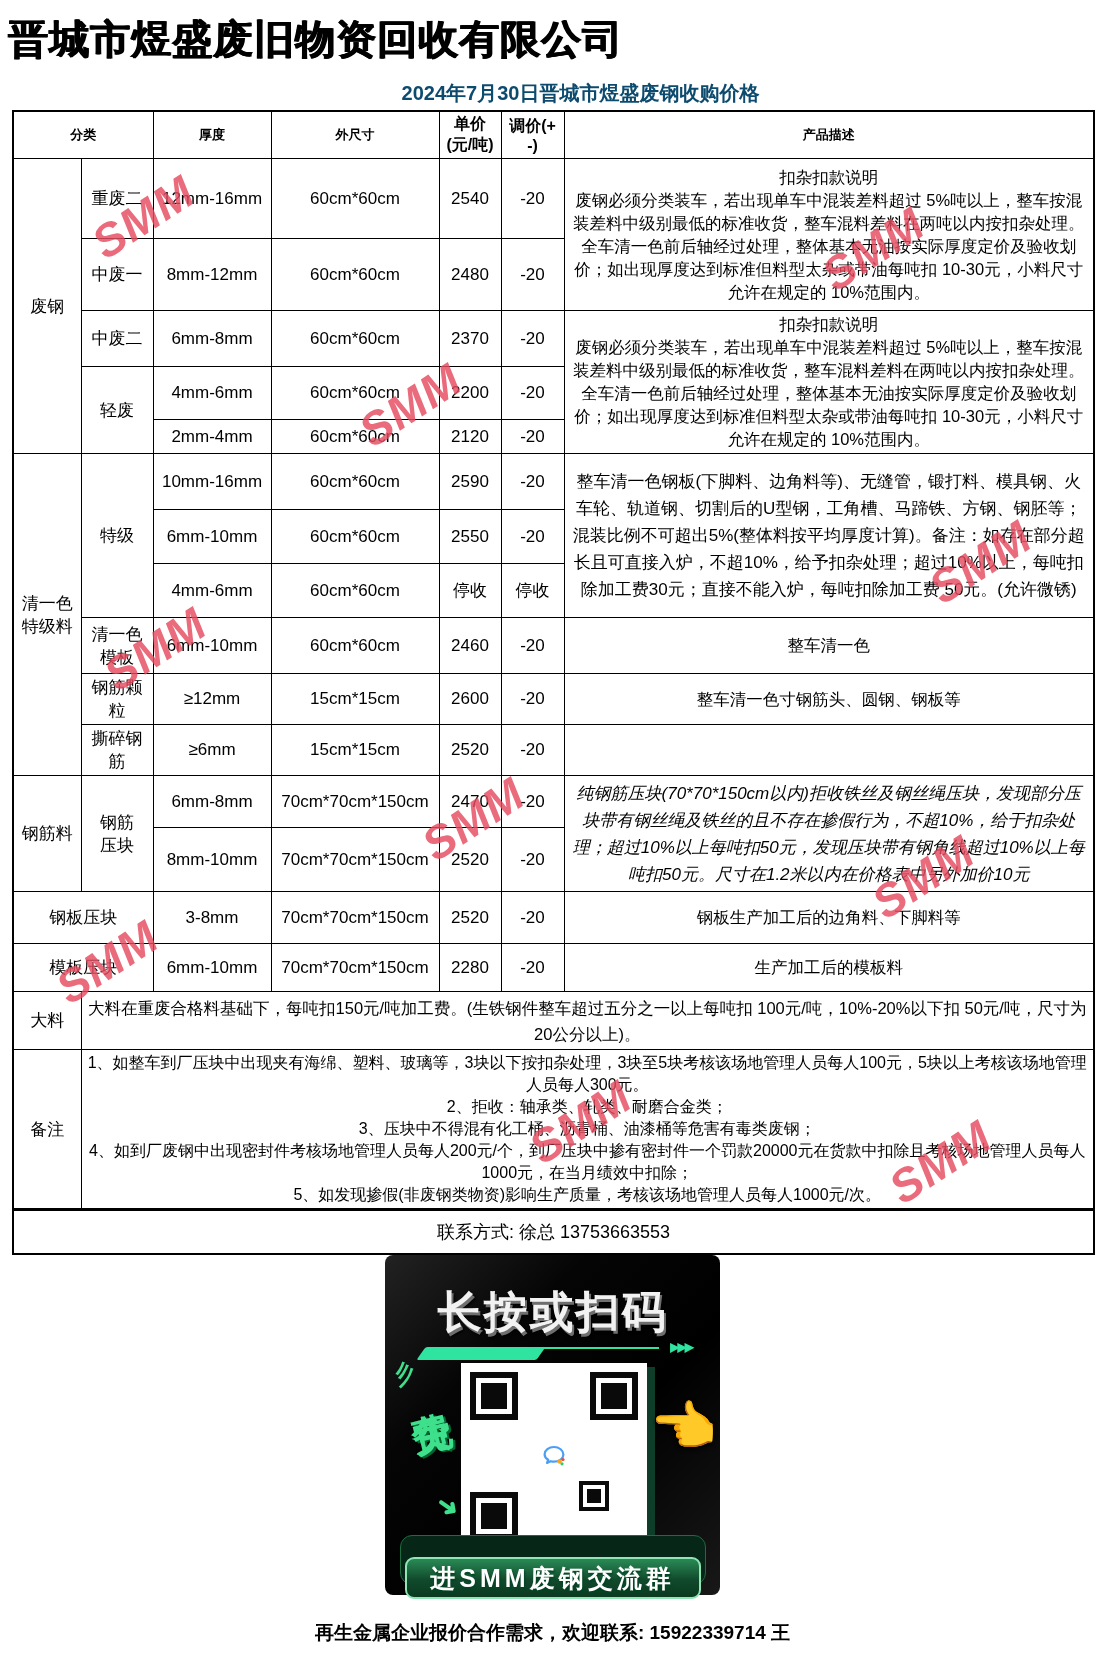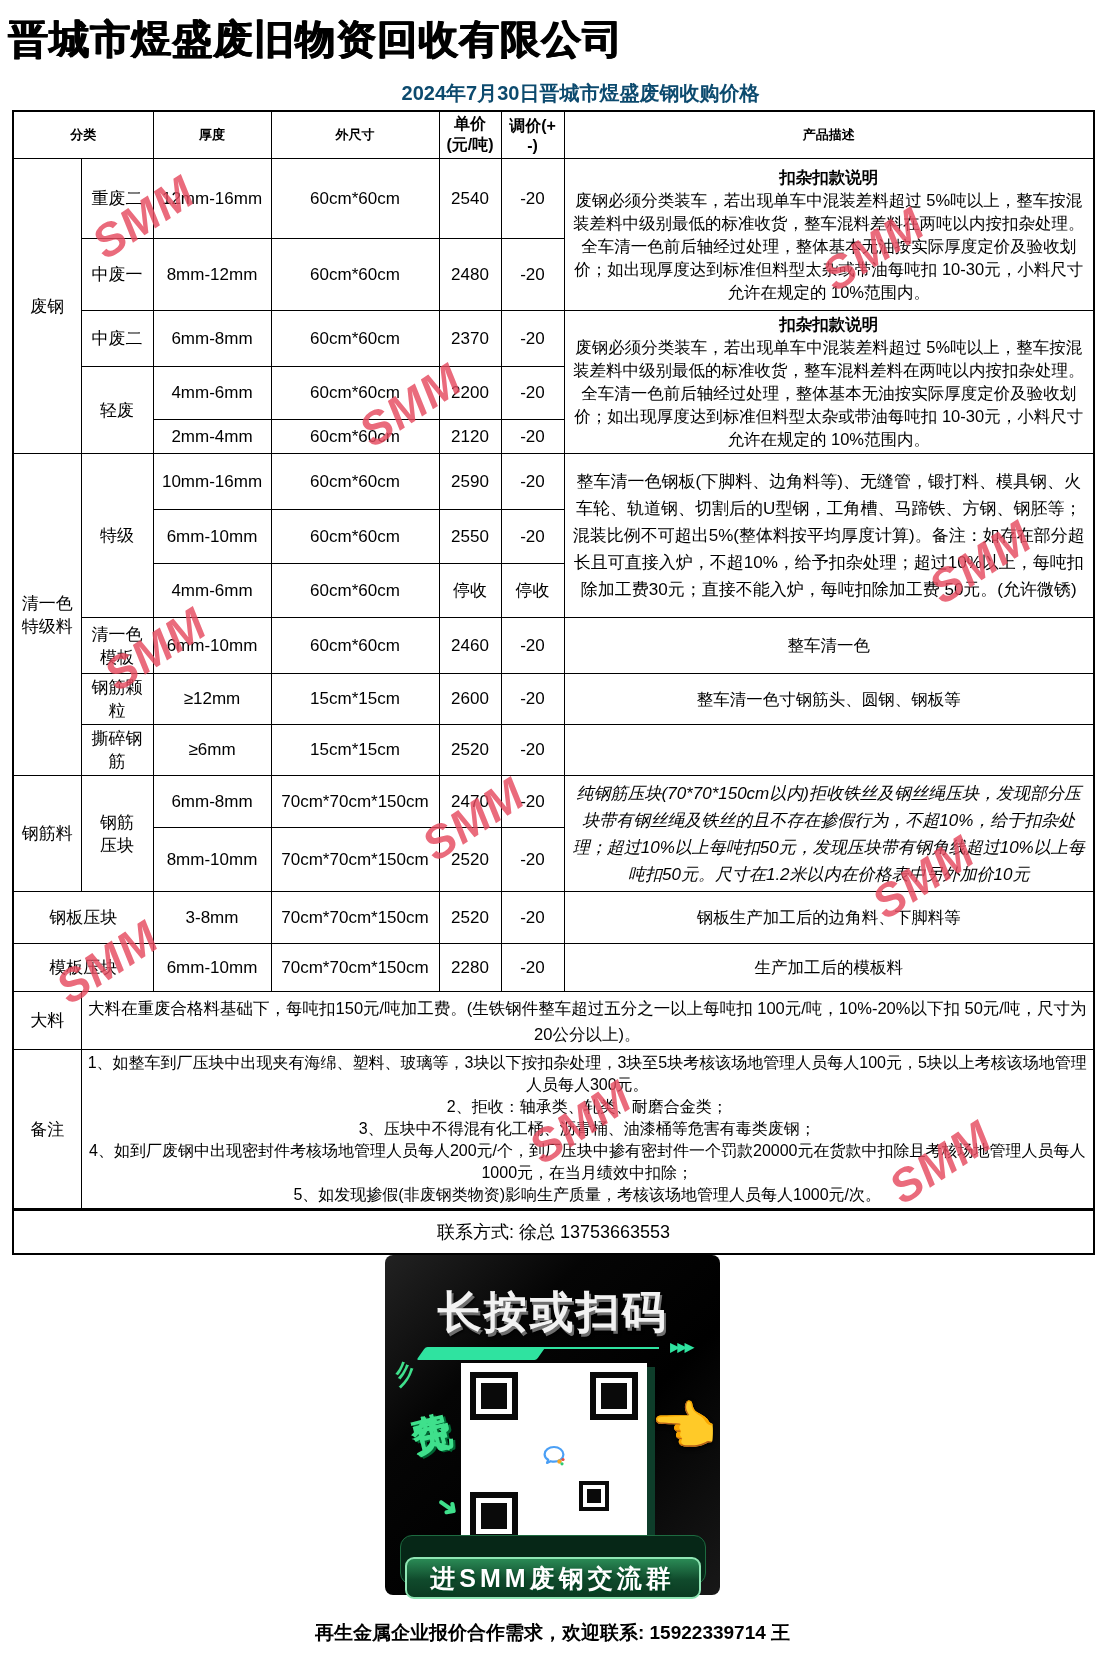--- a/index.html
+++ b/index.html
@@ -42,21 +42,21 @@
     border:1px solid #000;
     padding:2px 4px;
     text-align:center;
     vertical-align:middle;
     word-break:break-all;
     overflow:hidden;
   }
   table.price th{font-weight:700; font-size:13px;}
   .preline{white-space:pre-line;}
   .desc-cell{font-size:16.5px; line-height:23px; padding:3px 8px;}
-  .desc-title{font-weight:700;}
+  .desc-title{font-weight:400;}
   .desc-left{text-align:left; font-size:17px; line-height:27px; padding-left:8px;font-style:italic;}
   .notes-cell{text-align:left; font-size:16px; line-height:22px; padding:4px 10px;}
   .big-cell{font-size:16.5px; line-height:26px; padding:2px 12px;}
   .contact-cell{
     border-top:3px solid #000 !important;
     font-size:18px;
     height:38px;
   }
   
   .wm{

